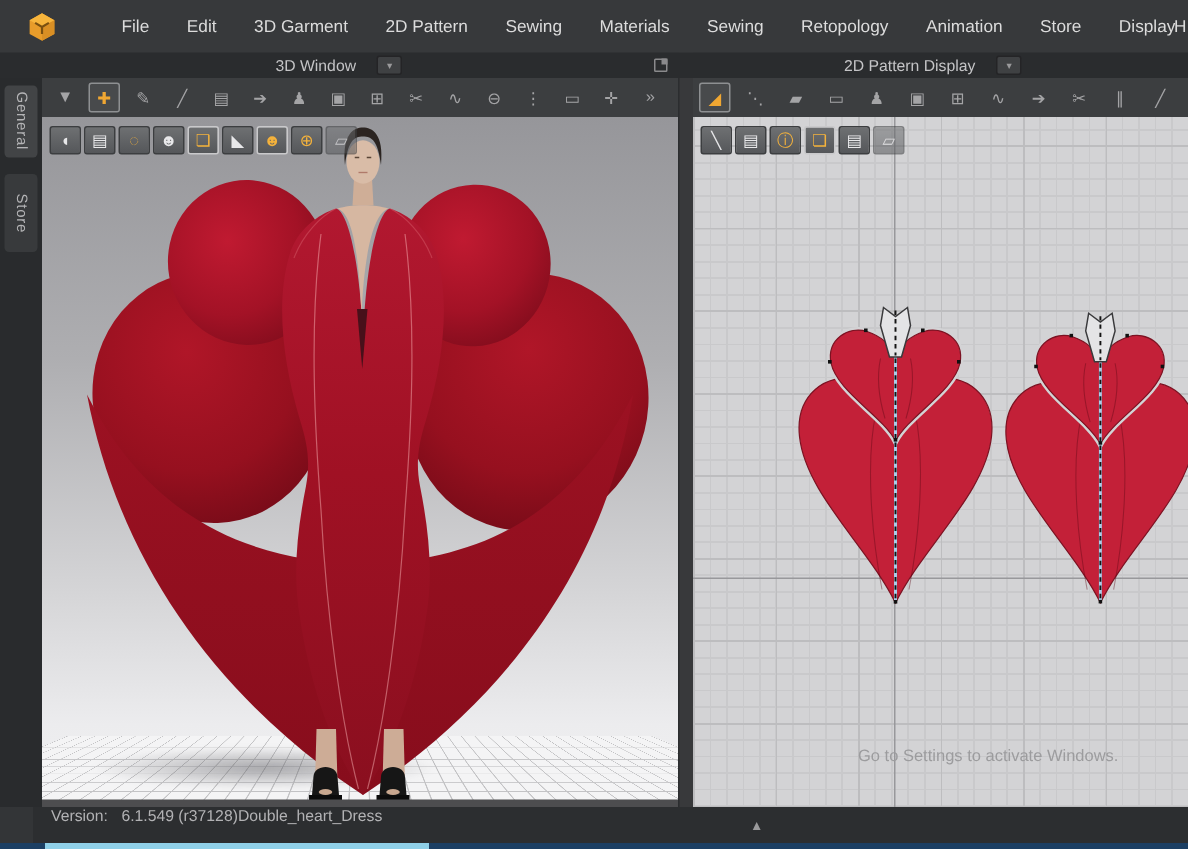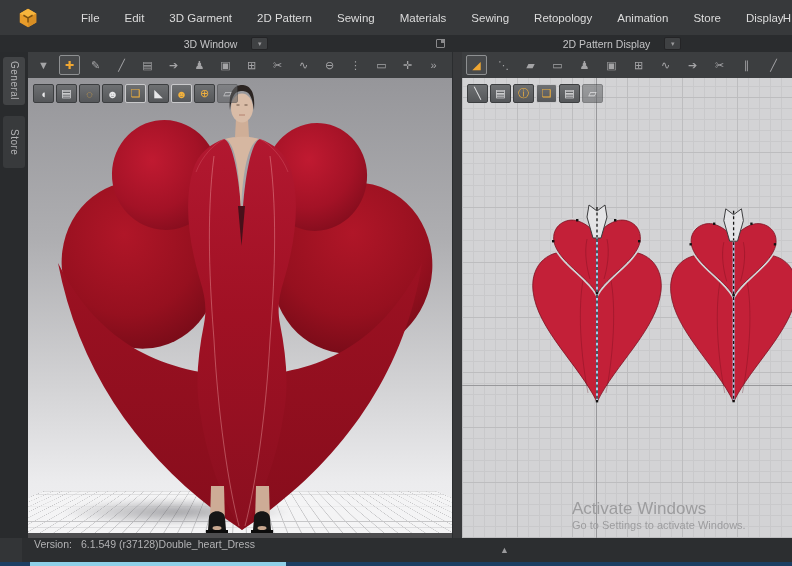--- a/index.html
+++ b/index.html
@@ -433,21 +433,20 @@
       <span class="ftool">
         <span>▤</span>
       </span>
 
       <span class="ftool dim">
         <span>▱</span>
       </span>
     </div>
 
   <div class="watermark">
-    <div class="wm1">Activate Windows</div>
     <div class="wm2">Go to Settings to activate Windows.</div>
   </div>
 </div>
 
 <div class="statusbar">
   <div class="status-corner"></div>
   <div class="status-text">
     <span class="lbl">Version:</span>
     <span class="ver">6.1.549 (r37128)</span>
     <span class="prj">Double_heart_Dress</span>

